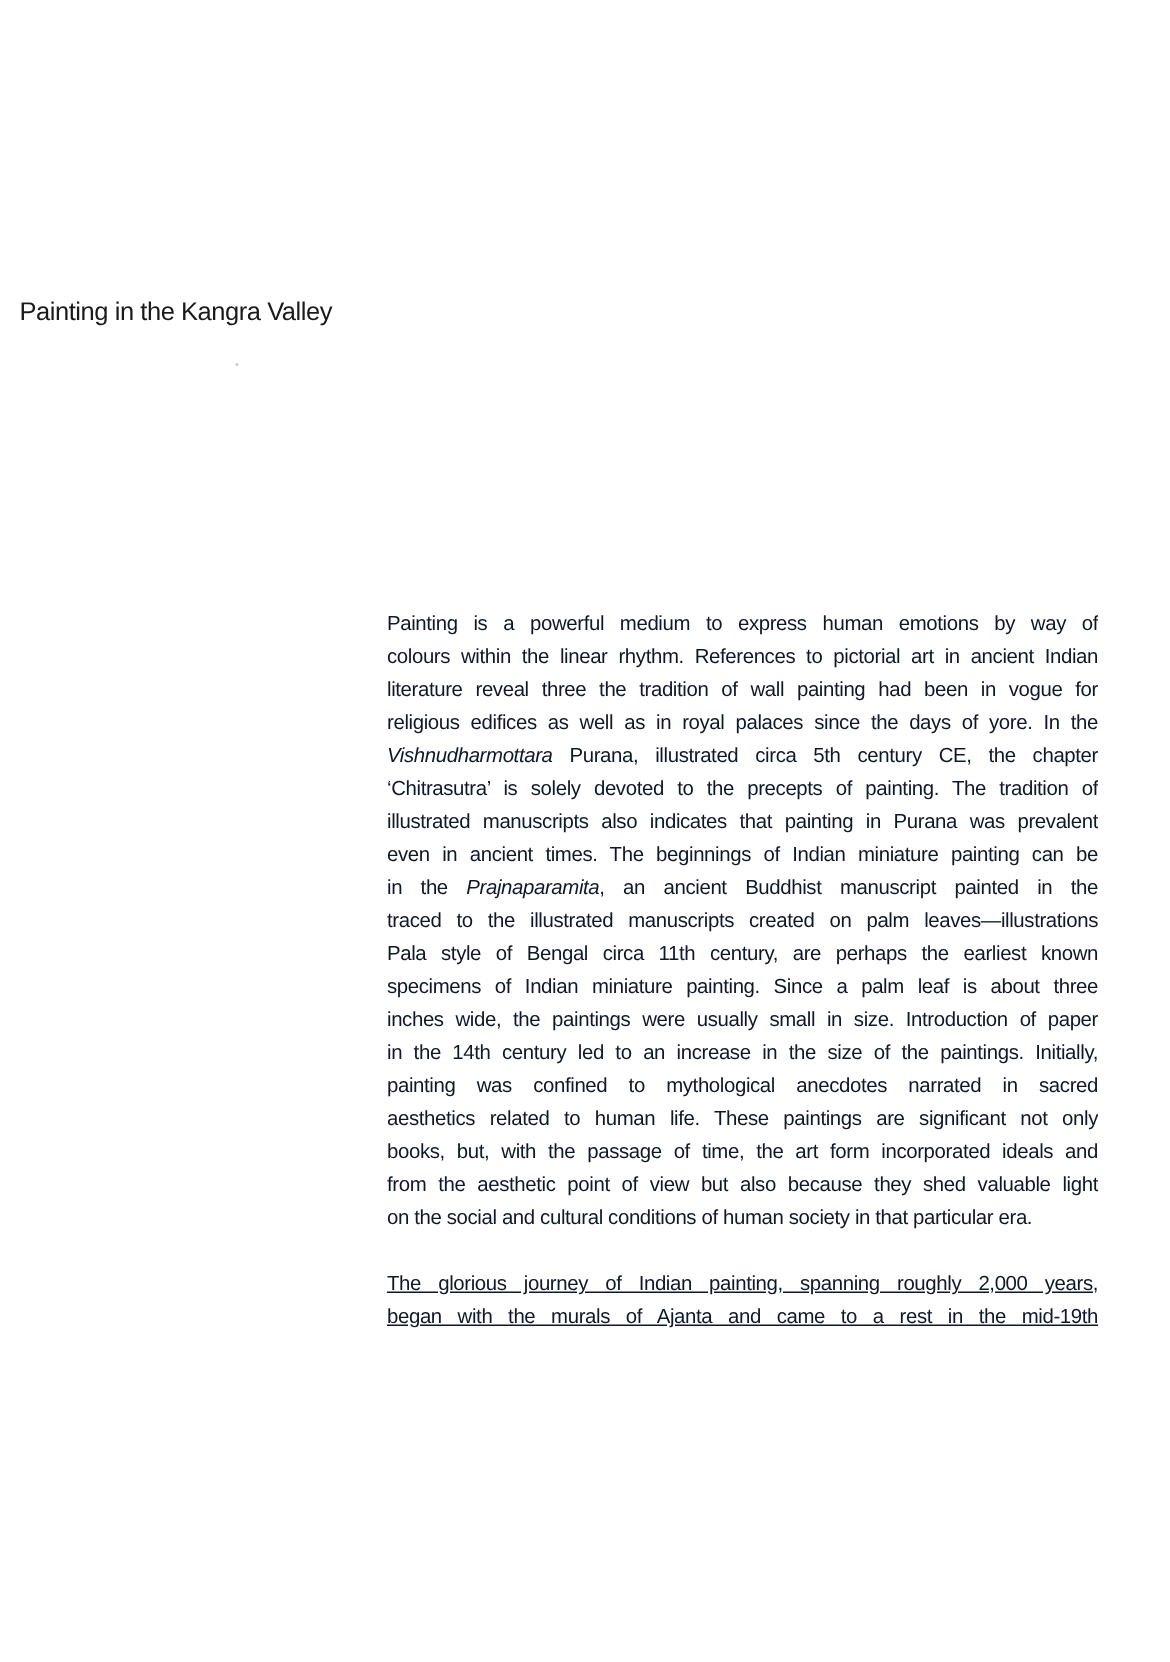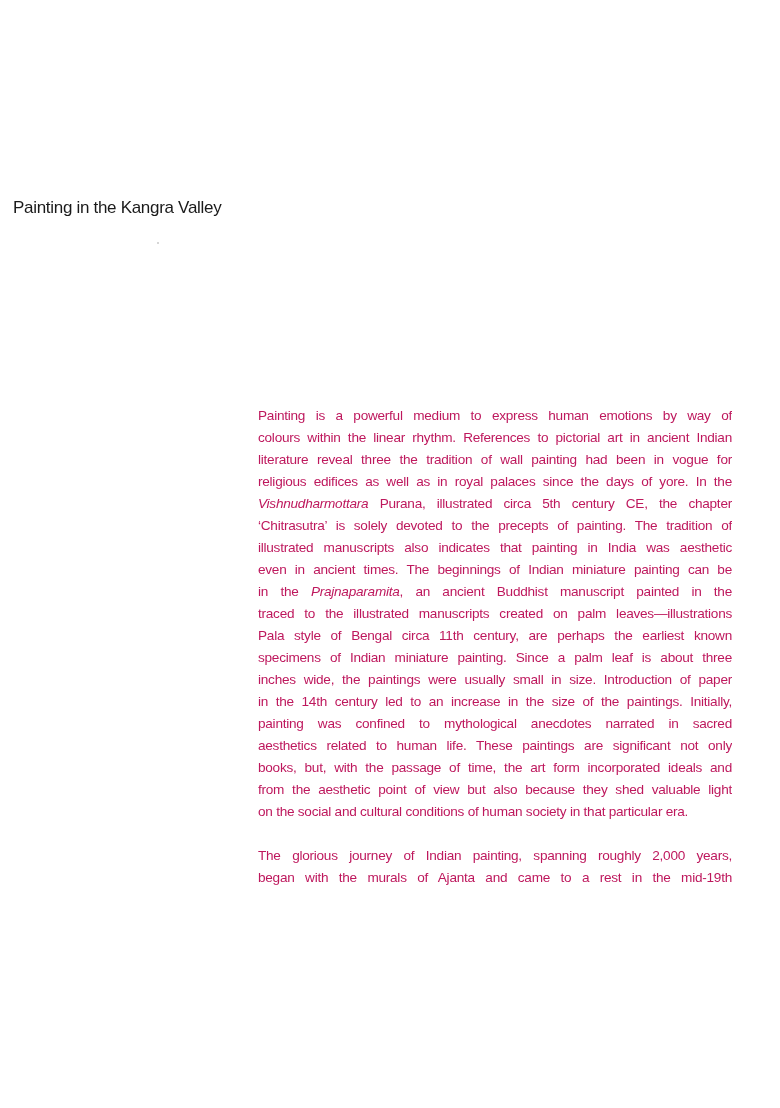--- a/index.html
+++ b/index.html
@@ -35,24 +35,24 @@
       height: 2px;
       background: #c8c8c8;
       border-radius: 1px;
     }
     .body-text {
       position: absolute;
       left: 258px;
       width: 474px;
       font-size: 13.6px;
       letter-spacing: -0.25px;
-      color: #be185d;
+      color: #0f172a;
     }
     .para1 { top: 405px; }
-    .para2 { top: 845px; }
+    .para2 { top: 845px; text-decoration: underline; }
     .line {
       height: 22px;
       line-height: 22px;
       text-align: justify;
       text-align-last: justify;
       white-space: nowrap;
       overflow: hidden;
     }
     .line.last {
       text-align-last: left;
@@ -66,21 +66,21 @@
 <h1 class="title">Painting in the Kangra Valley</h1>
 <div class="speck"></div>
 
 <div class="body-text para1">
     <div class="line"><span>Painting is a powerful medium to express human emotions by way of</span></div>
     <div class="line"><span>colours within the linear rhythm. References to pictorial art in ancient Indian</span></div>
     <div class="line"><span>literature reveal three the tradition of wall painting had been in vogue for</span></div>
     <div class="line"><span>religious edifices as well as in royal palaces since the days of yore. In the</span></div>
     <div class="line"><em>Vishnudharmottara</em><span> Purana, illustrated circa 5th century CE, the chapter</span></div>
     <div class="line"><span>‘Chitrasutra’ is solely devoted to the precepts of painting. The tradition of</span></div>
-    <div class="line"><span>illustrated manuscripts also indicates that painting in India was aesthetic</span></div>
+    <div class="line"><span>illustrated manuscripts also indicates that painting in Purana was prevalent</span></div>
     <div class="line"><span>even in ancient times. The beginnings of Indian miniature painting can be</span></div>
     <div class="line"><span>in the </span><em>Prajnaparamita</em><span>, an ancient Buddhist manuscript painted in the</span></div>
     <div class="line"><span>traced to the illustrated manuscripts created on palm leaves—illustrations</span></div>
     <div class="line"><span>Pala style of Bengal circa 11th century, are perhaps the earliest known</span></div>
     <div class="line"><span>specimens of Indian miniature painting. Since a palm leaf is about three</span></div>
     <div class="line"><span>inches wide, the paintings were usually small in size. Introduction of paper</span></div>
     <div class="line"><span>in the 14th century led to an increase in the size of the paintings. Initially,</span></div>
     <div class="line"><span>painting was confined to mythological anecdotes narrated in sacred</span></div>
     <div class="line"><span>aesthetics related to human life. These paintings are significant not only</span></div>
     <div class="line"><span>books, but, with the passage of time, the art form incorporated ideals and</span></div>

